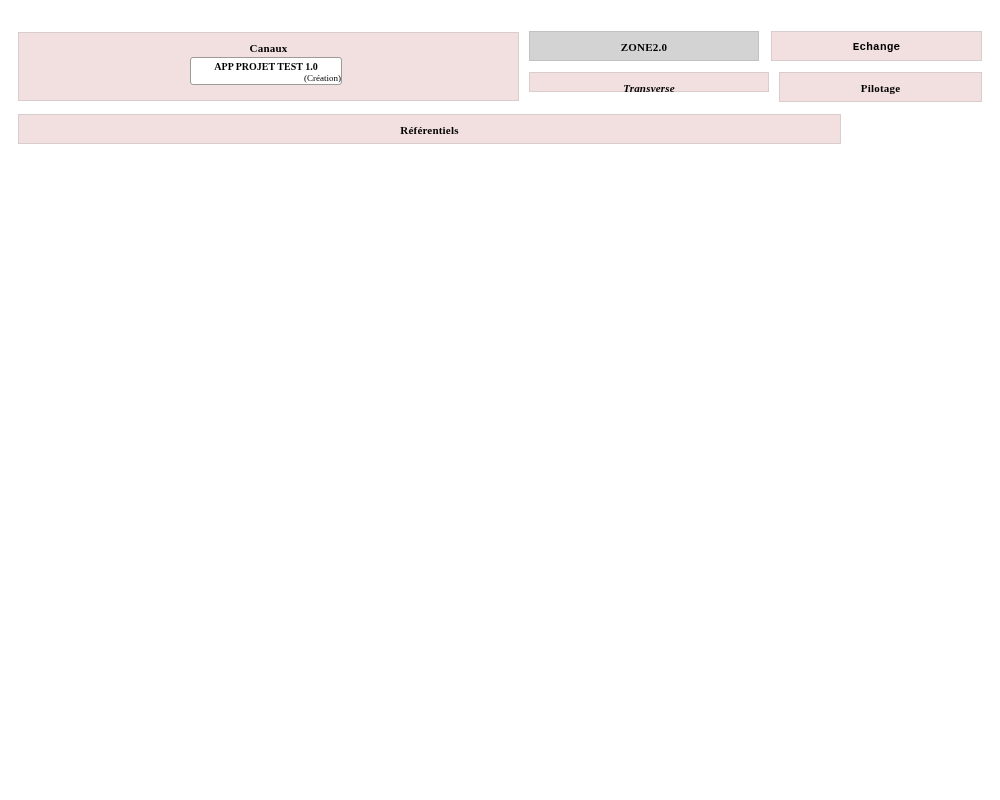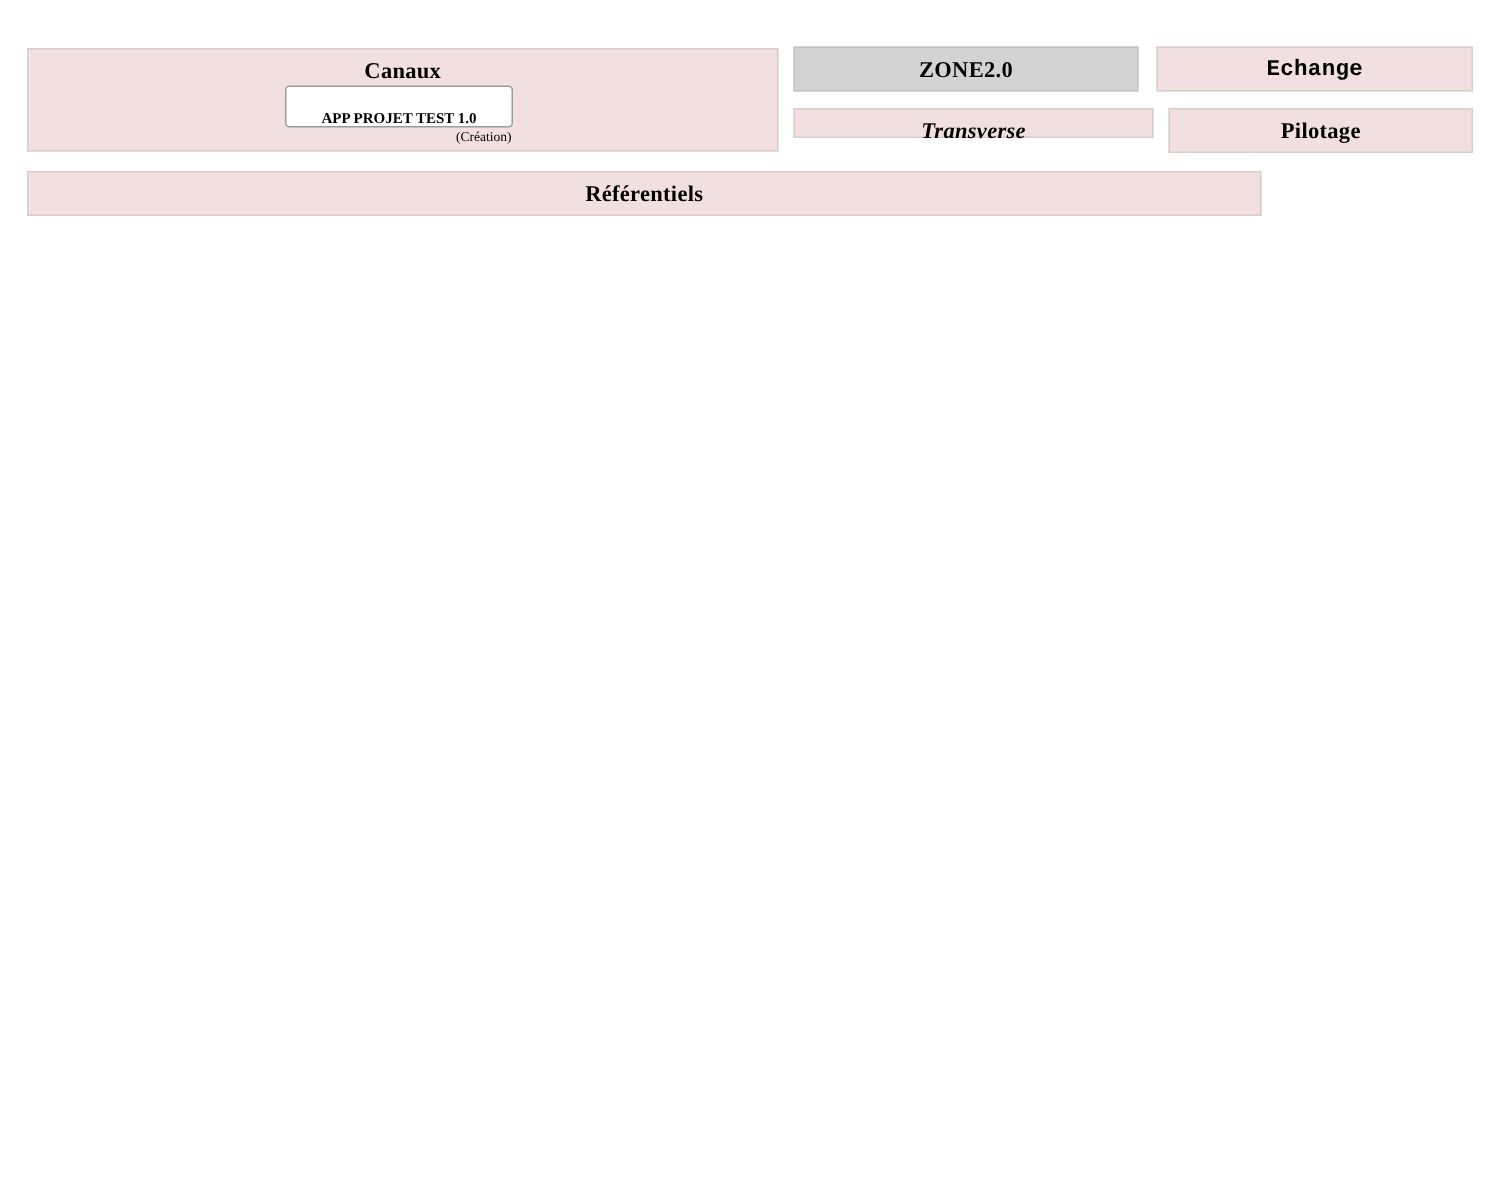--- a/index.html
+++ b/index.html
@@ -35,41 +35,41 @@
     background: #d3d3d3;
     border: 1px solid #c2c2c2;
   }
 
   .zone-title {
     position: absolute;
     left: 0;
     right: 0;
     top: 6px;
     text-align: center;
-    font-size: 15px;
+    font-size: 11px;
     font-weight: bold;
     line-height: 18px;
     letter-spacing: 0.2px;
     white-space: nowrap;
   }
 
   
   .zone.tall .zone-title {
     top: 6px;
   }
 
   
   .app-card {
     position: absolute;
     box-sizing: border-box;
     background: #ffffff;
     border: 1px solid #9b9b9b;
     border-radius: 3px;
     text-align: center;
-    padding-top: 16px;
+    padding-top: 3px;
   }
   .app-name {
     font-size: 10px;
     font-weight: bold;
     line-height: 12px;
     color: #000000;
     white-space: nowrap;
   }
   .app-state {
     font-size: 9px;

